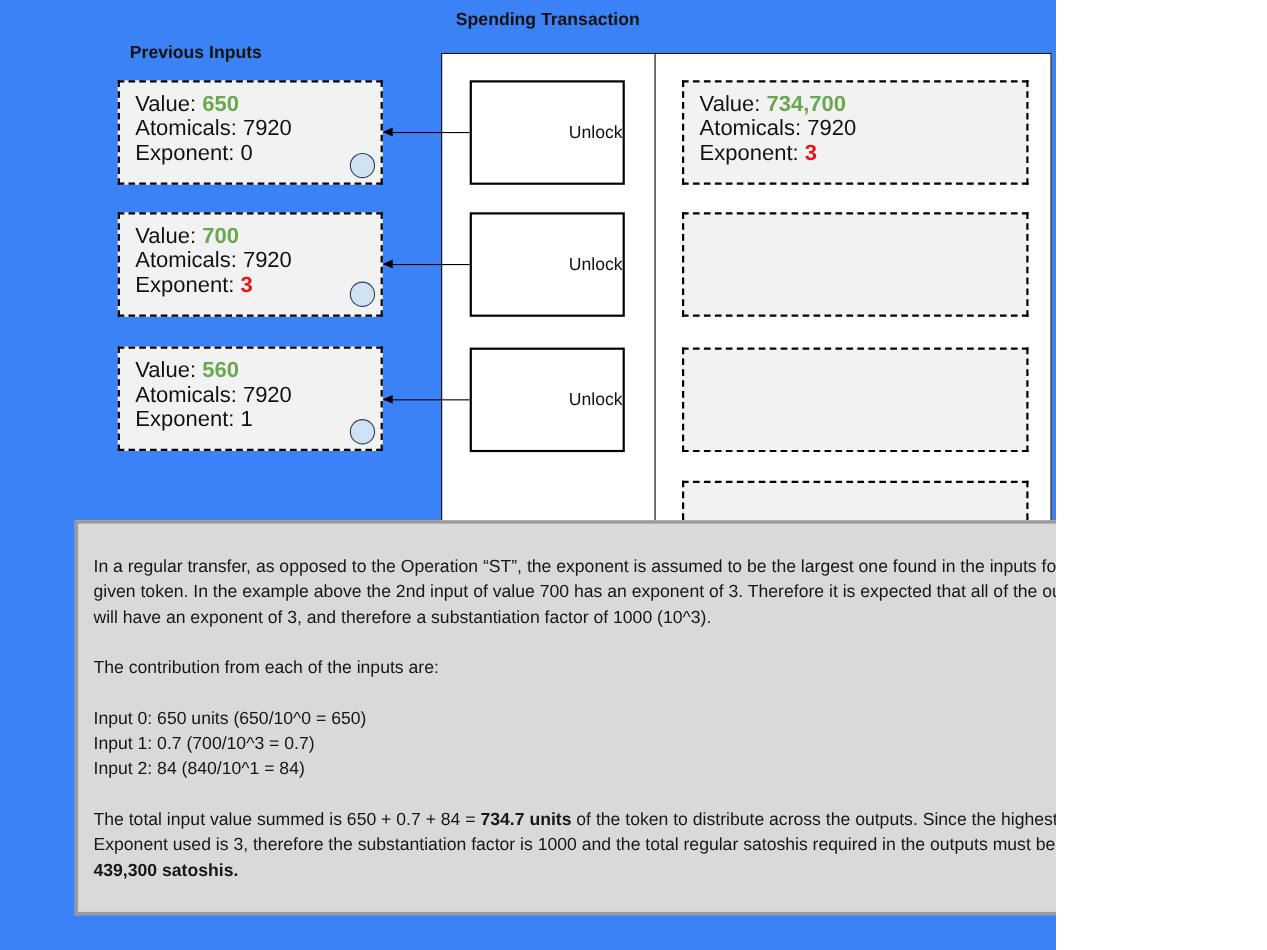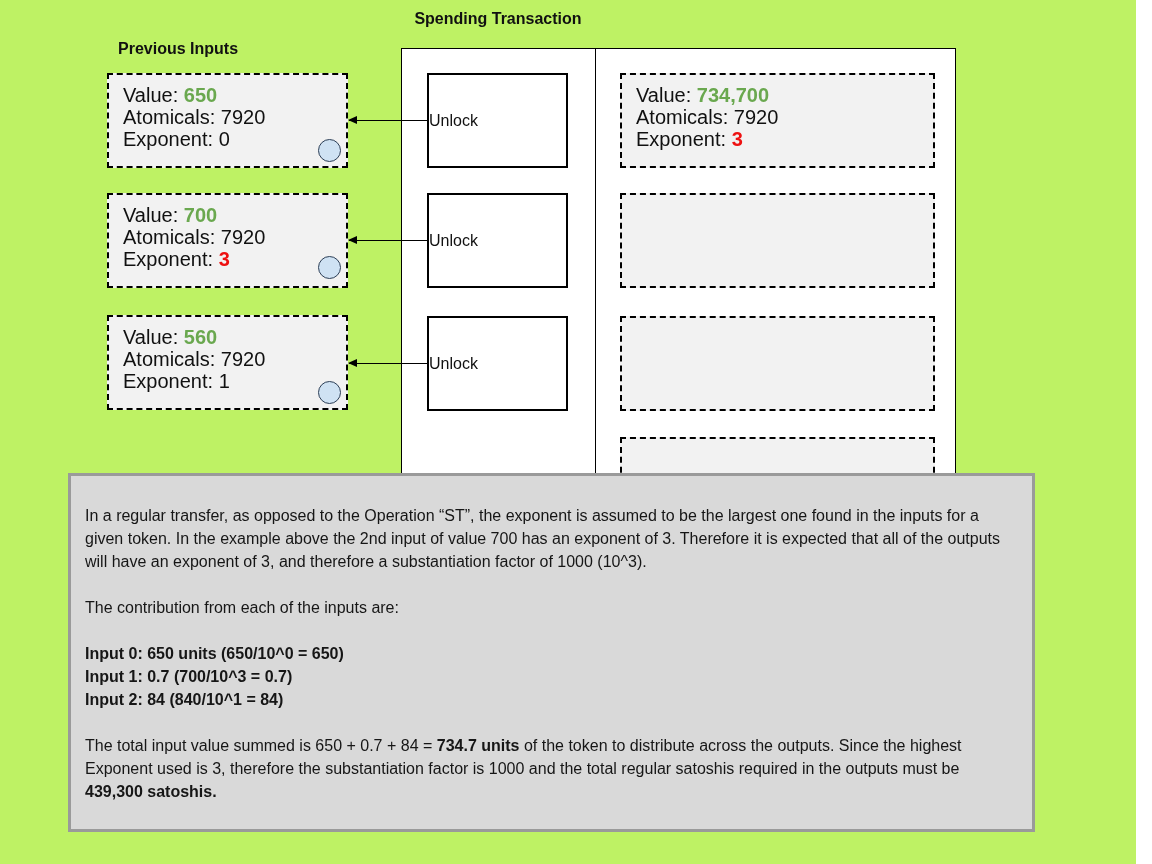--- a/index.html
+++ b/index.html
@@ -7,21 +7,21 @@
     --exponent-red:#ee1111;
     --circle-fill:#cfe2f3;
     --circle-stroke:#2e4057;
     --box-fill:#f2f2f2;
     --note-fill:#d9d9d9;
     --note-border:#9a9a9a;
     --line-black:#000000;
   }
   html,body{margin:0;padding:0;background:#ffffff;}
   .page{
-    position:relative;width:1136px;height:864px;background:#bef264;overflow:hidden;
+    position:relative;width:960px;height:864px;background:#3b82f6;overflow:hidden;
     font-family:"Liberation Sans","DejaVu Sans",sans-serif;color:#111;
   }
   .abs{position:absolute;}
 
   .diagram-title{left:401px;top:10px;width:194px;text-align:center;font-size:16px;font-weight:bold;}
   .prev-inputs-label{left:118px;top:40px;font-size:16px;font-weight:bold;}
 
   .tx-container{left:401px;top:48px;width:553px;height:432px;border:1.5px solid var(--line-black);background:#fff;}
   .col-divider{left:595px;top:48px;width:0;height:430px;border-left:1.5px solid var(--line-black);}
 
@@ -45,42 +45,42 @@
     width:23px;height:23px;border-radius:50%;
     background:var(--circle-fill);border:1.5px solid var(--circle-stroke);
     box-sizing:border-box;
   }
   .c-in-0{left:318px;top:139px;} .c-in-1{left:318px;top:256px;} .c-in-2{left:318px;top:381px;}
   .c-out-0{left:900px;top:139px;}
 
   .unlock-box{
     left:427px;width:141px;height:95px;
     border:2px solid var(--line-black);background:#fff;box-sizing:border-box;
-    display:flex;align-items:center;justify-content:flex-start;
+    display:flex;align-items:center;justify-content:flex-end;
     font-size:16px;
   }
   .u-0{top:73px;} .u-1{top:193px;} .u-2{top:316px;}
 
   .arrow{left:349px;width:78px;height:0;border-top:1.5px solid var(--line-black);}
   .a-0{top:120px;} .a-1{top:240px;} .a-2{top:363px;}
   .arrow::before{
     content:"";position:absolute;left:-1px;top:-5.5px;
     width:0;height:0;border-right:9px solid var(--line-black);
     border-top:4.5px solid transparent;border-bottom:4.5px solid transparent;
   }
 
   .note-box{
     left:68px;top:473px;width:967px;height:359px;
     background:var(--note-fill);border:3px solid var(--note-border);
     box-sizing:border-box;z-index:5;
     font-size:16px;line-height:23px;color:#161616;
     padding:28px 14px;
   }
   .note-box p{margin:0 0 23px 0;}
-  .note-box .contrib{font-weight:bold;}
+  .note-box .contrib{font-weight:normal;}
   .note-box .b{font-weight:bold;}
 </style>
 </head>
 <body>
 
 <div class="page">
 
   <div class="abs diagram-title">Spending Transaction</div>
   <div class="abs prev-inputs-label">Previous Inputs</div>
 

